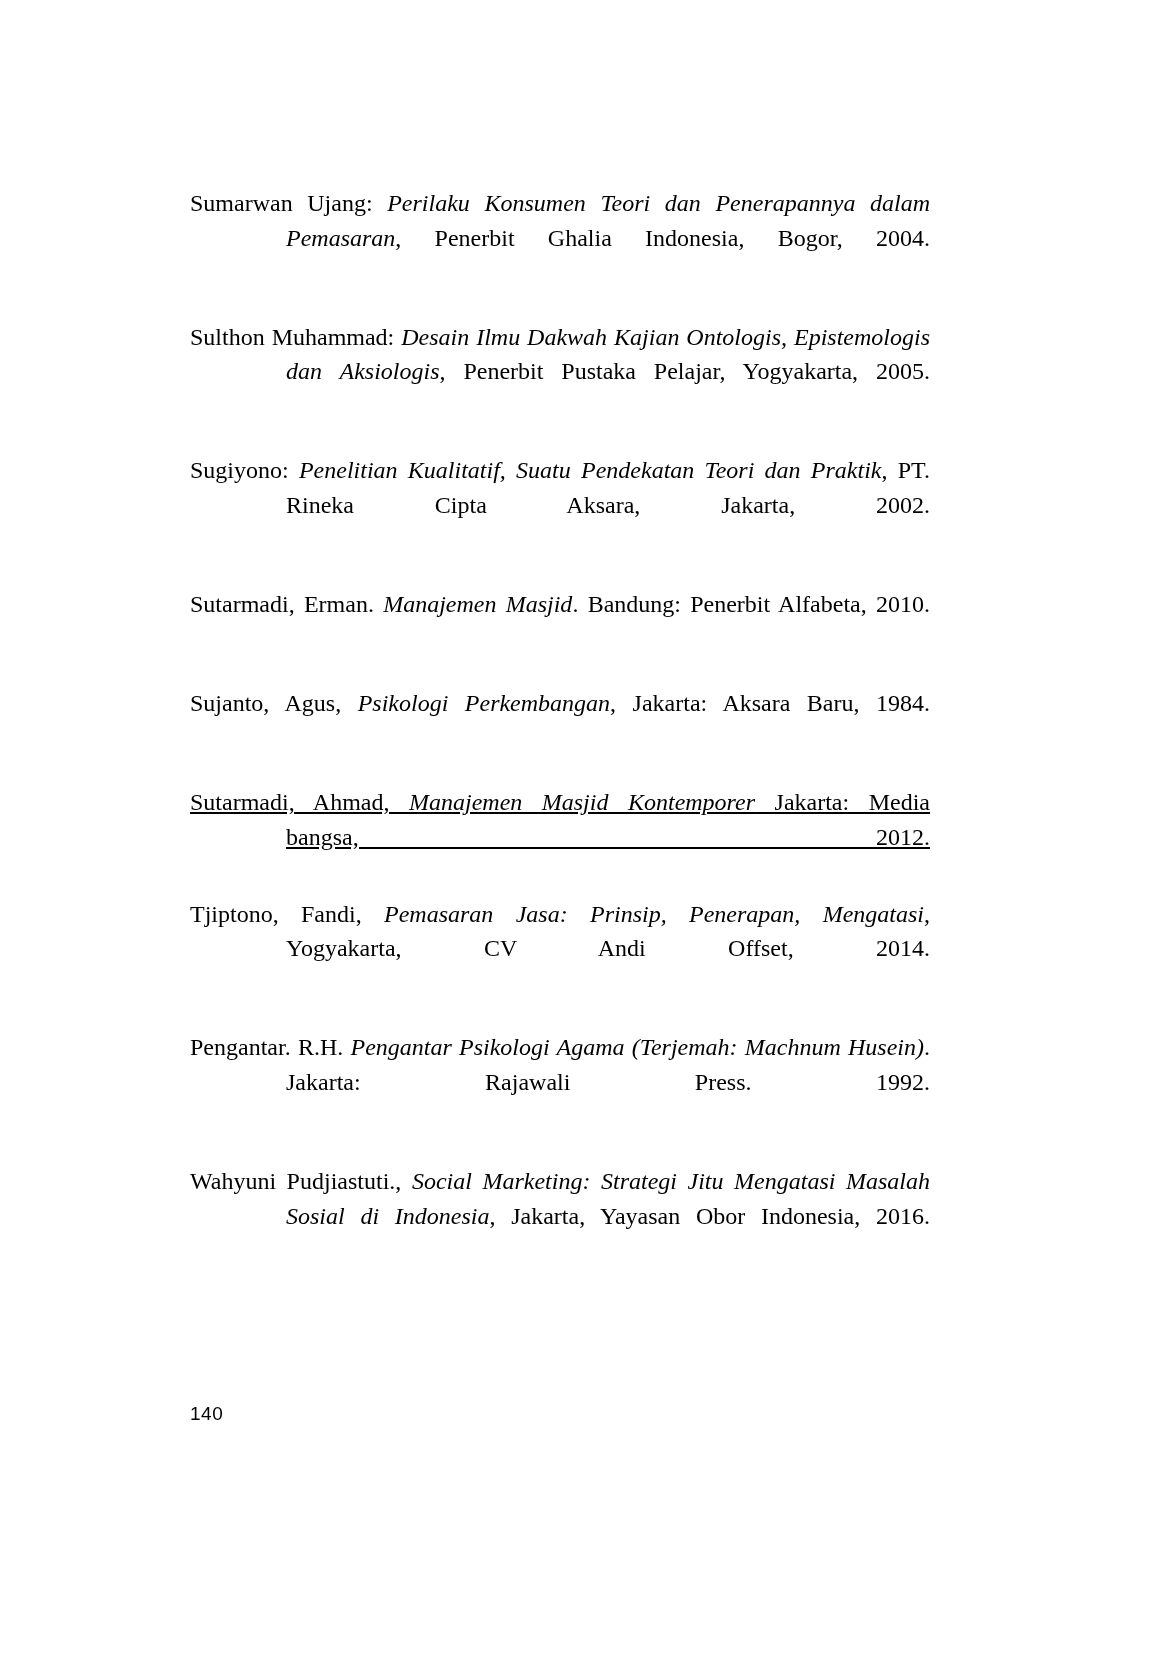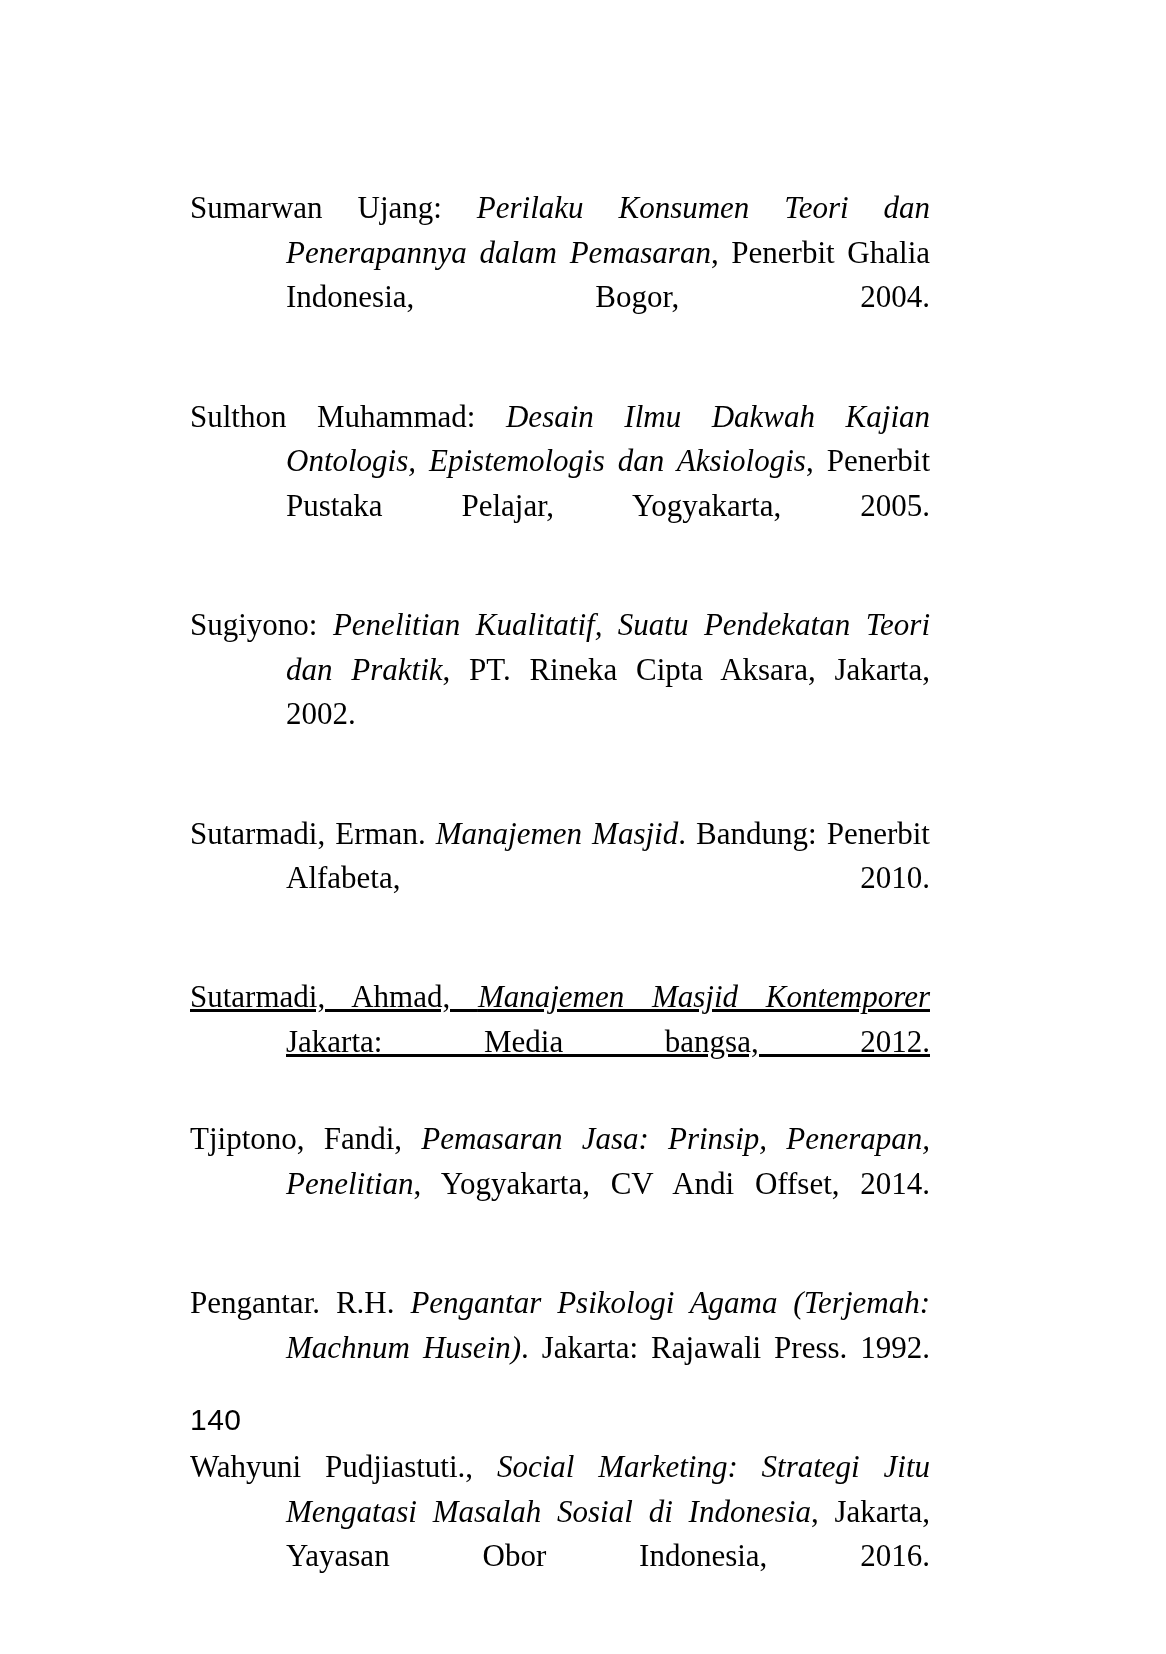--- a/index.html
+++ b/index.html
@@ -22,59 +22,60 @@
     height: 1654px;
     background: #ffffff;
   }
   .content {
     position: absolute;
     left: 190px;
     top: 186px;
     width: 740px;
   }
   .entry {
-    font-size: 31px;
+    font-size: 24px;
     line-height: 1.44;
     text-align: justify;
     text-justify: inter-word;
     margin: 0 0 30px 0;
     padding-left: 96px;
     text-indent: -96px;
     word-spacing: 0.02em;
   }
   .entry.tight {
     margin-bottom: 8px;
     text-decoration: underline;
   }
   .entry i {
     font-style: italic;
   }
   .page-number {
     position: absolute;
     left: 190px;
     top: 1403px;
-    font-size: 30px;
+    font-size: 19px;
     font-family: "Liberation Sans", sans-serif;
     letter-spacing: 0.5px;
   }
   
   .entry::after {
     content: "";
     display: inline-block;
     width: 100%;
   }
 </style>
 </head>
 <body>
 
 <div class="page">
   <div class="content" id="bib-list">
       <p class="entry"><span>Sumarwan Ujang: </span><i>Perilaku Konsumen Teori dan Penerapannya dalam Pemasaran</i><span>, Penerbit Ghalia Indonesia, Bogor, 2004.</span></p>
       <p class="entry"><span>Sulthon Muhammad: </span><i>Desain Ilmu Dakwah Kajian Ontologis, Epistemologis dan Aksiologis</i><span>, Penerbit Pustaka Pelajar, Yogyakarta, 2005.</span></p>
       <p class="entry"><span>Sugiyono: </span><i>Penelitian Kualitatif, Suatu Pendekatan Teori dan Praktik</i><span>, PT. Rineka Cipta Aksara, Jakarta, 2002.</span></p>
       <p class="entry"><span>Sutarmadi, Erman. </span><i>Manajemen Masjid</i><span>. Bandung: Penerbit Alfabeta, 2010.</span></p>
+      <p class="entry"><span>Sujanto, Agus, </span><i>Psikologi Perkembangan</i><span>, Jakarta: Aksara Baru, 1984.</span></p>
       <p class="entry tight"><span>Sutarmadi, Ahmad, </span><i>Manajemen Masjid Kontemporer</i><span> Jakarta: Media bangsa, 2012.</span></p>
-      <p class="entry"><span>Tjiptono, Fandi, </span><i>Pemasaran Jasa: Prinsip, Penerapan, Penelitian</i><span>, Yogyakarta, CV Andi Offset, 2014.</span></p>
+      <p class="entry"><span>Tjiptono, Fandi, </span><i>Pemasaran Jasa: Prinsip, Penerapan, Mengatasi</i><span>, Yogyakarta, CV Andi Offset, 2014.</span></p>
       <p class="entry"><span>Pengantar. R.H. </span><i>Pengantar Psikologi Agama (Terjemah: Machnum Husein)</i><span>. Jakarta: Rajawali Press. 1992.</span></p>
       <p class="entry"><span>Wahyuni Pudjiastuti., </span><i>Social Marketing: Strategi Jitu Mengatasi Masalah Sosial di Indonesia</i><span>, Jakarta, Yayasan Obor Indonesia, 2016.</span></p>
     </div>
   <div class="page-number">140</div>
 </div>
 
 </body></html>

